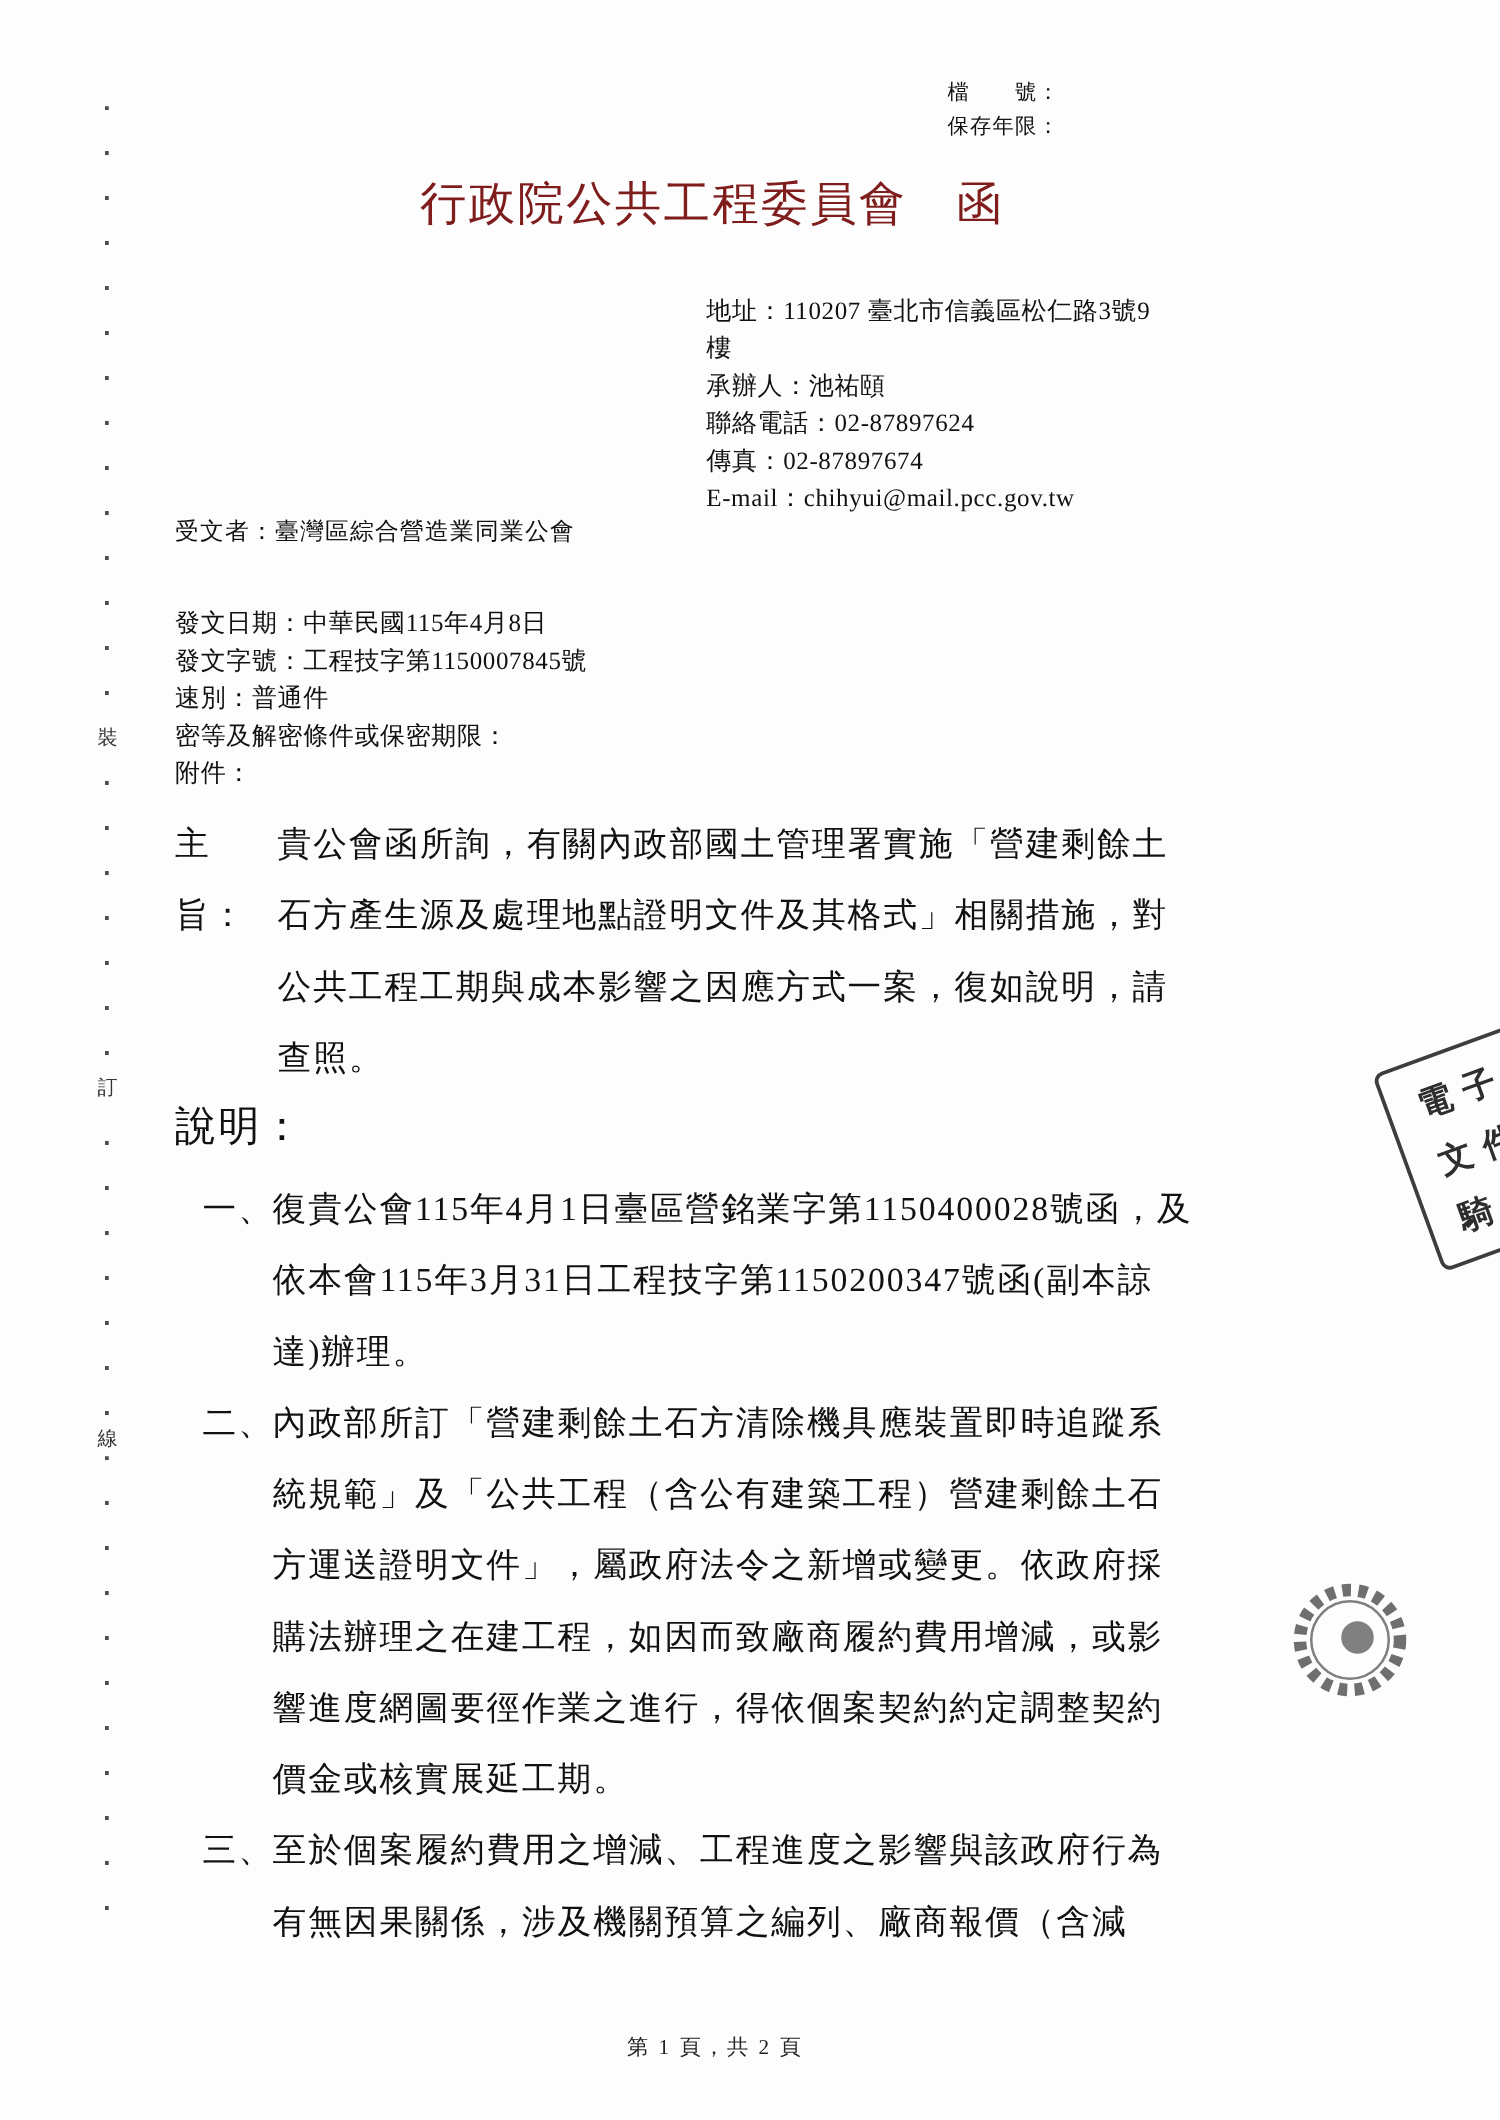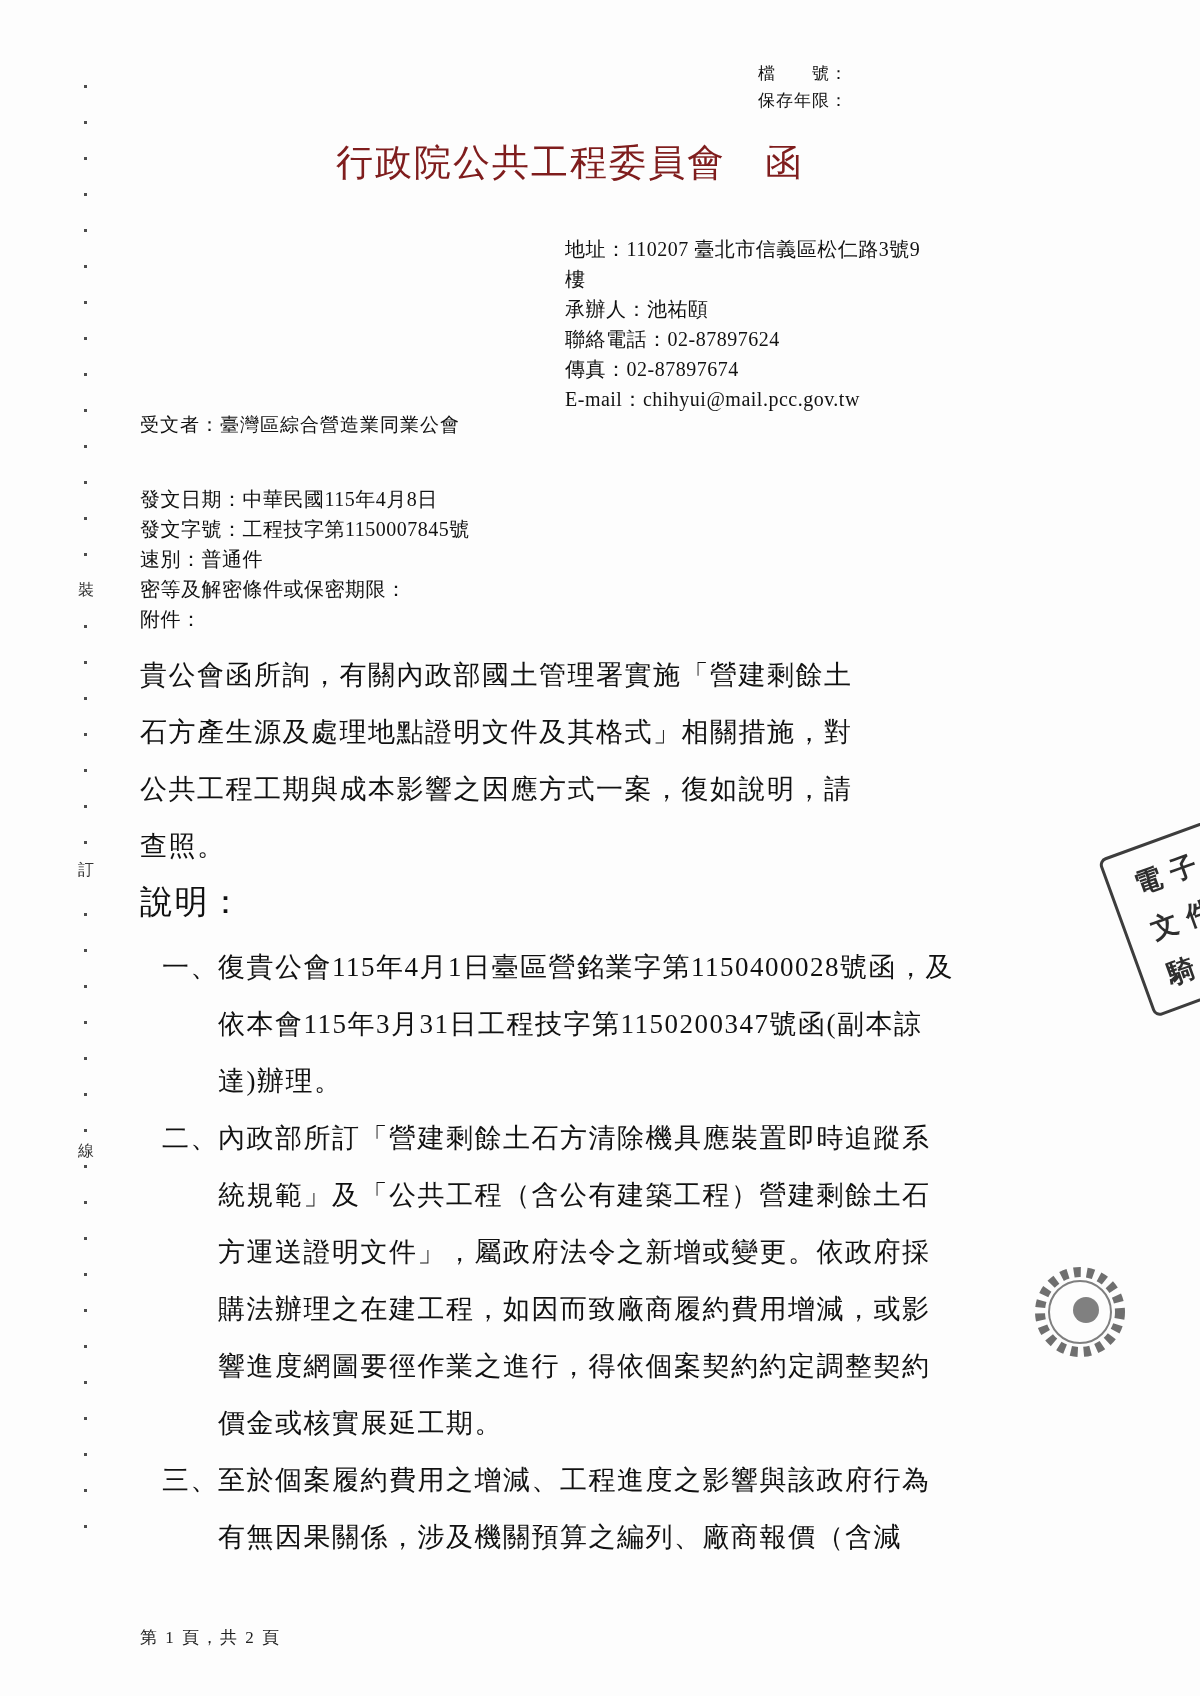--- a/index.html
+++ b/index.html
@@ -20,21 +20,21 @@
   .body-row{display:flex;align-items:flex-start;font-size:27px;line-height:57px;letter-spacing:1.5px;}
   .subject-row{left:140px;top:647px;}
   .subject-label{width:82px;flex:0 0 82px;}
   .subject-text{width:800px;}
   .explain-label{left:140px;top:874px;font-size:33px;line-height:57px;letter-spacing:1.5px;}
   .items{left:162px;top:939px;width:880px;}
   .item-row{display:flex;align-items:flex-start;font-size:27px;line-height:57px;letter-spacing:1.5px;}
   .item-num{width:56px;flex:0 0 56px;}
   .item-text{width:800px;}
 
-  .footer{left:140px;top:1626px;width:864px;font-size:17px;letter-spacing:2px;color:#222;}
+  .footer{left:140px;top:1626px;width:864px;text-align:center;font-size:17px;letter-spacing:2px;color:#222;}
 
   .binding-line{
     left:84px;top:85px;width:3px;height:1445px;
     background-image:repeating-linear-gradient(to bottom,#4d4d4d 0 3px,transparent 3px 36px);
   }
   .binding-char{
     left:76px;width:20px;text-align:center;font-size:16px;color:#333;
     background:#fdfdfd;padding:3px 0;
   }
   .bc-zhuang{top:577px;} .bc-ding{top:857px;} .bc-xian{top:1138px;}
@@ -66,20 +66,21 @@
 
 <div class="abs recipient">受文者：臺灣區綜合營造業同業公會</div>
 
 <div class="abs meta-block pre">發文日期：中華民國115年4月8日
 發文字號：工程技字第1150007845號
 速別：普通件
 密等及解密條件或保密期限：
 附件：</div>
 
 <div class="abs body-row subject-row">
+  <div class="subject-label">主旨：</div>
   <div class="subject-text pre">貴公會函所詢，有關內政部國土管理署實施「營建剩餘土
 石方產生源及處理地點證明文件及其格式」相關措施，對
 公共工程工期與成本影響之因應方式一案，復如說明，請
 查照。</div>
 </div>
 
 <div class="abs explain-label">說明：</div>
 
 <div class="abs items">
   <div class="item-row">

